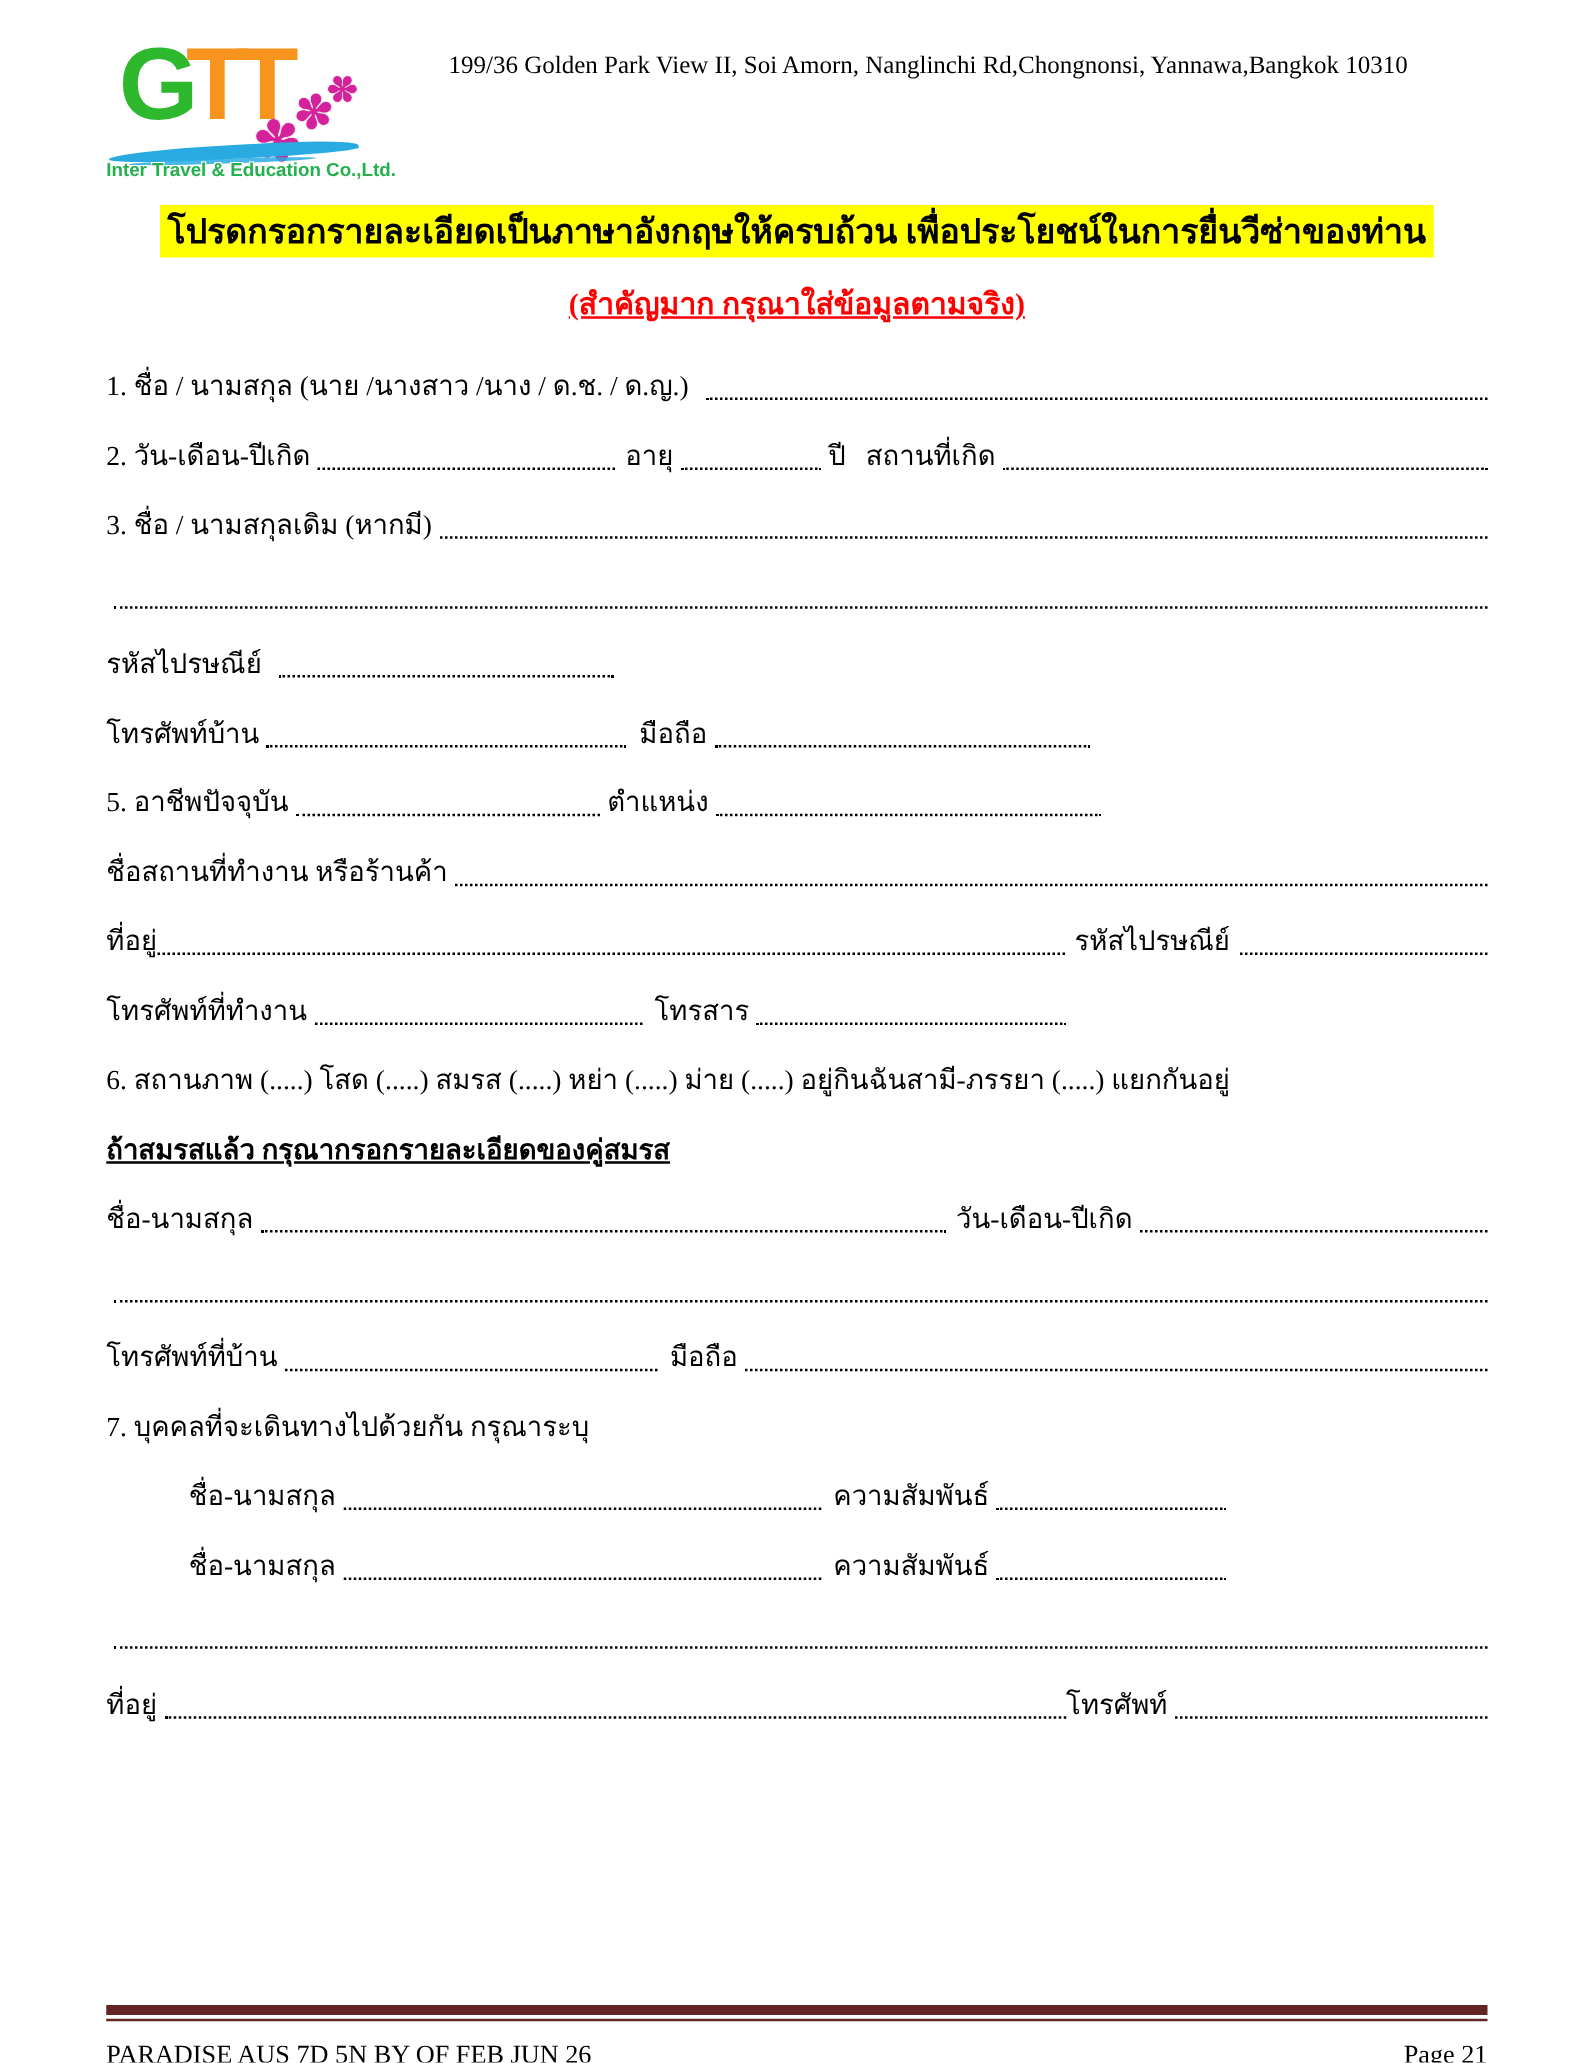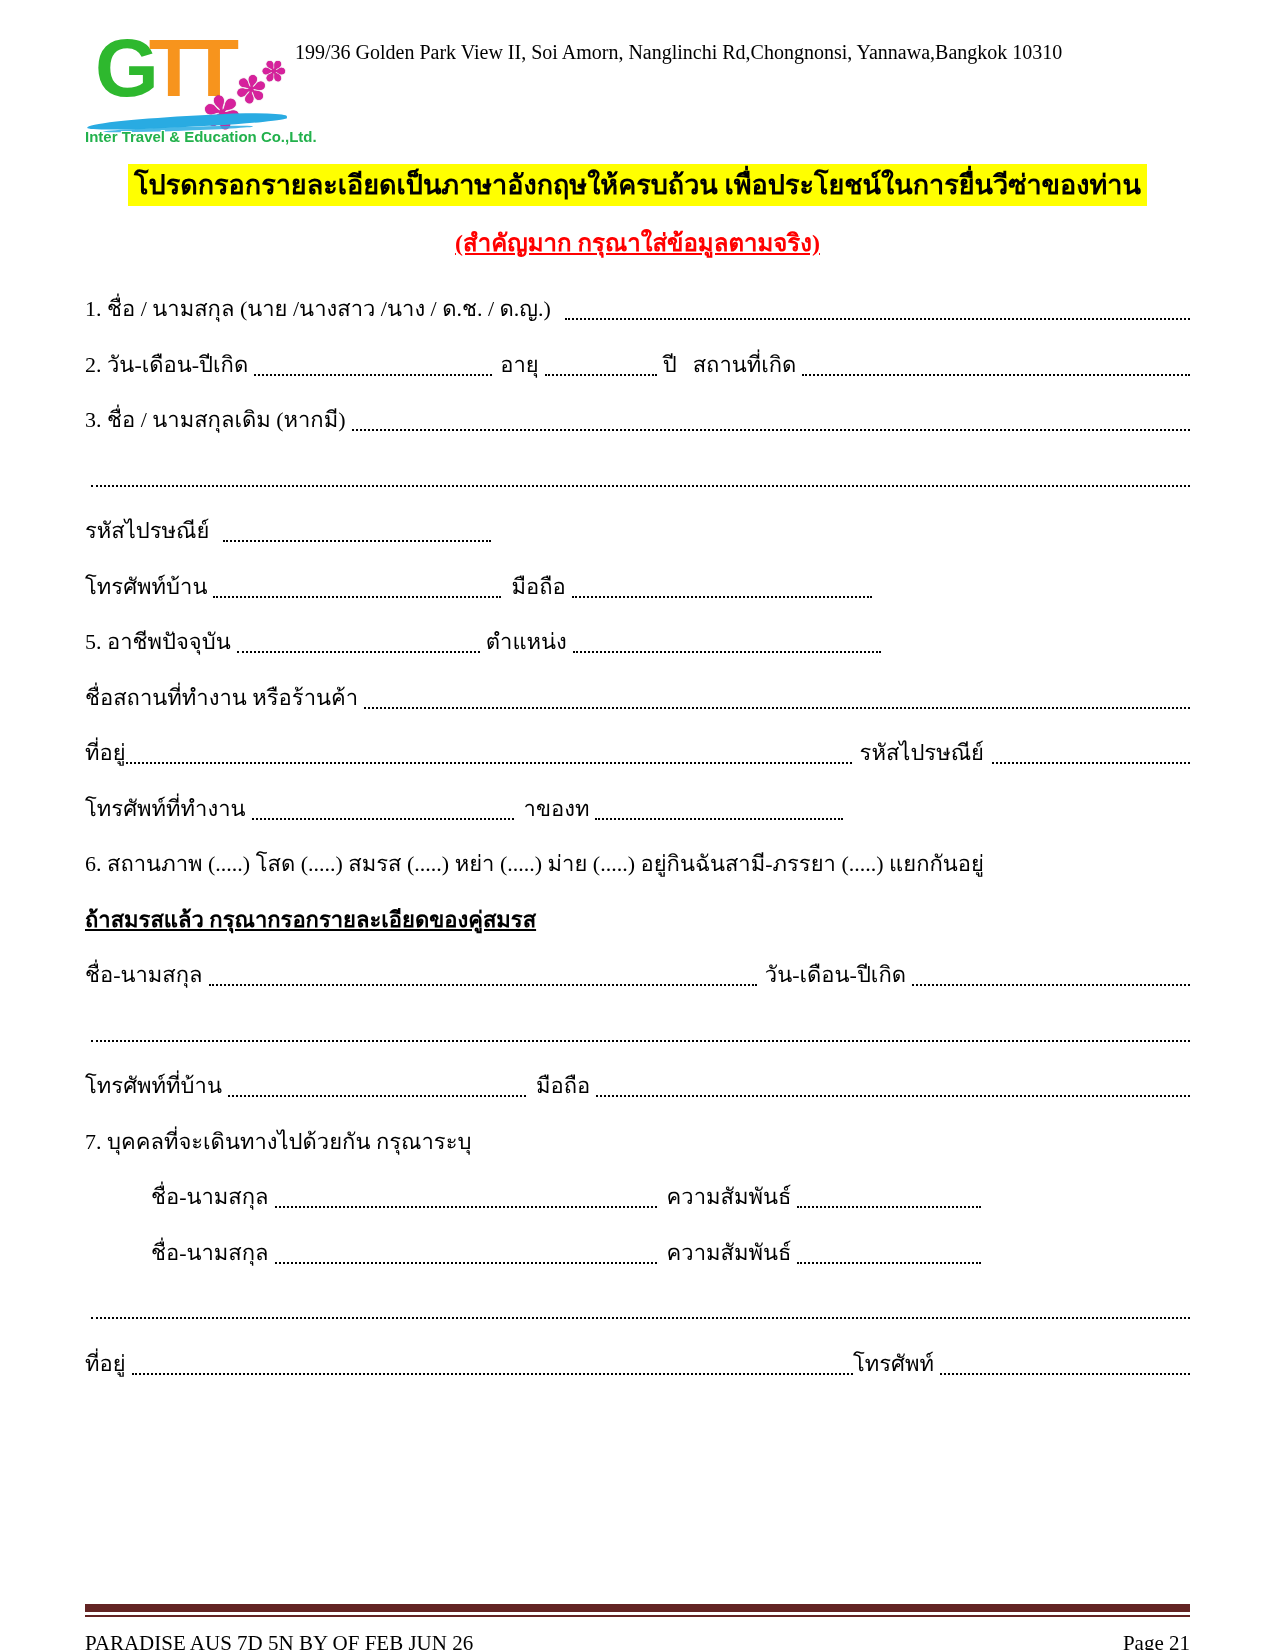--- a/index.html
+++ b/index.html
@@ -20,21 +20,21 @@
   .flower1 { font-size:46px; left:118px; top:58px; transform:rotate(-15deg); }
   .flower2 { font-size:38px; left:150px; top:40px; transform:rotate(10deg); }
   .flower3 { font-size:30px; left:176px; top:26px; transform:rotate(30deg); }
   .swoosh { position:absolute; left:2px; top:88px; width:200px; height:11px; background:#29abe2;
     border-radius:60% 40% 50% 50%/70% 60% 40% 50%; transform:rotate(-3deg); }
   .swoosh2 { position:absolute; left:18px; top:99px; width:150px; height:4px; background:#29abe2;
     border-radius:50%; transform:rotate(-2deg); opacity:.85; }
   .logo-subtext { position:absolute; left:0; top:100px; width:210px; text-align:center;
     font-family:"Liberation Sans", sans-serif; font-weight:bold; font-size:15px; color:#22b14c;
     text-shadow:-1px -1px 0 #fff, 1px -1px 0 #fff, -1px 1px 0 #fff, 1px 1px 0 #fff; white-space:nowrap; }
-  .header-text { flex:1; text-align:left; font-size:20px; padding-top:12px; line-height:24px; }
+  .header-text { flex:1; text-align:center; font-size:20px; padding-top:12px; line-height:24px; }
   .header-text .line2 { margin-top:24px; }
 
   
   .title-wrap { text-align:center; margin-top:14px; }
   .title-hl { display:inline-block; background:#ffff00; color:#000; font-weight:bold;
     font-size:27px; line-height:40px; padding:1px 6px; }
   .subtitle { text-align:center; margin-top:17px; color:#ff0000; font-weight:bold;
     font-size:24px; text-decoration:underline; }
 
   
@@ -144,21 +144,21 @@
         <span class="gap" style="width: 8px;"></span>
         <span class="lbl">รหัสไปรษณีย์</span>
         <span class="gap" style="width: 8px;"></span>
         <span class="dots" style="width: 198px;"></span>
       </div>
       <div class="row">
         <span class="lbl">โทรศัพท์ที่ทำงาน</span>
         <span class="gap" style="width: 6px;"></span>
         <span class="dots" style="width: 262px;"></span>
         <span class="gap" style="width: 10px;"></span>
-        <span class="lbl">าของท</span>
+        <span class="lbl">โทรสาร</span>
         <span class="gap" style="width: 6px;"></span>
         <span class="dots" style="width: 248px;"></span>
       </div>
       <div class="row">
         <span class="lbl">6. สถานภาพ   (.....) โสด  (.....) สมรส  (.....) หย่า  (.....) ม่าย  (.....) อยู่กินฉันสามี-ภรรยา   (.....) แยกกันอยู่</span>
       </div>
       <div class="row bold">
         <span class="lbl">ถ้าสมรสแล้ว กรุณากรอกรายละเอียดของคู่สมรส</span>
       </div>
       <div class="row">

